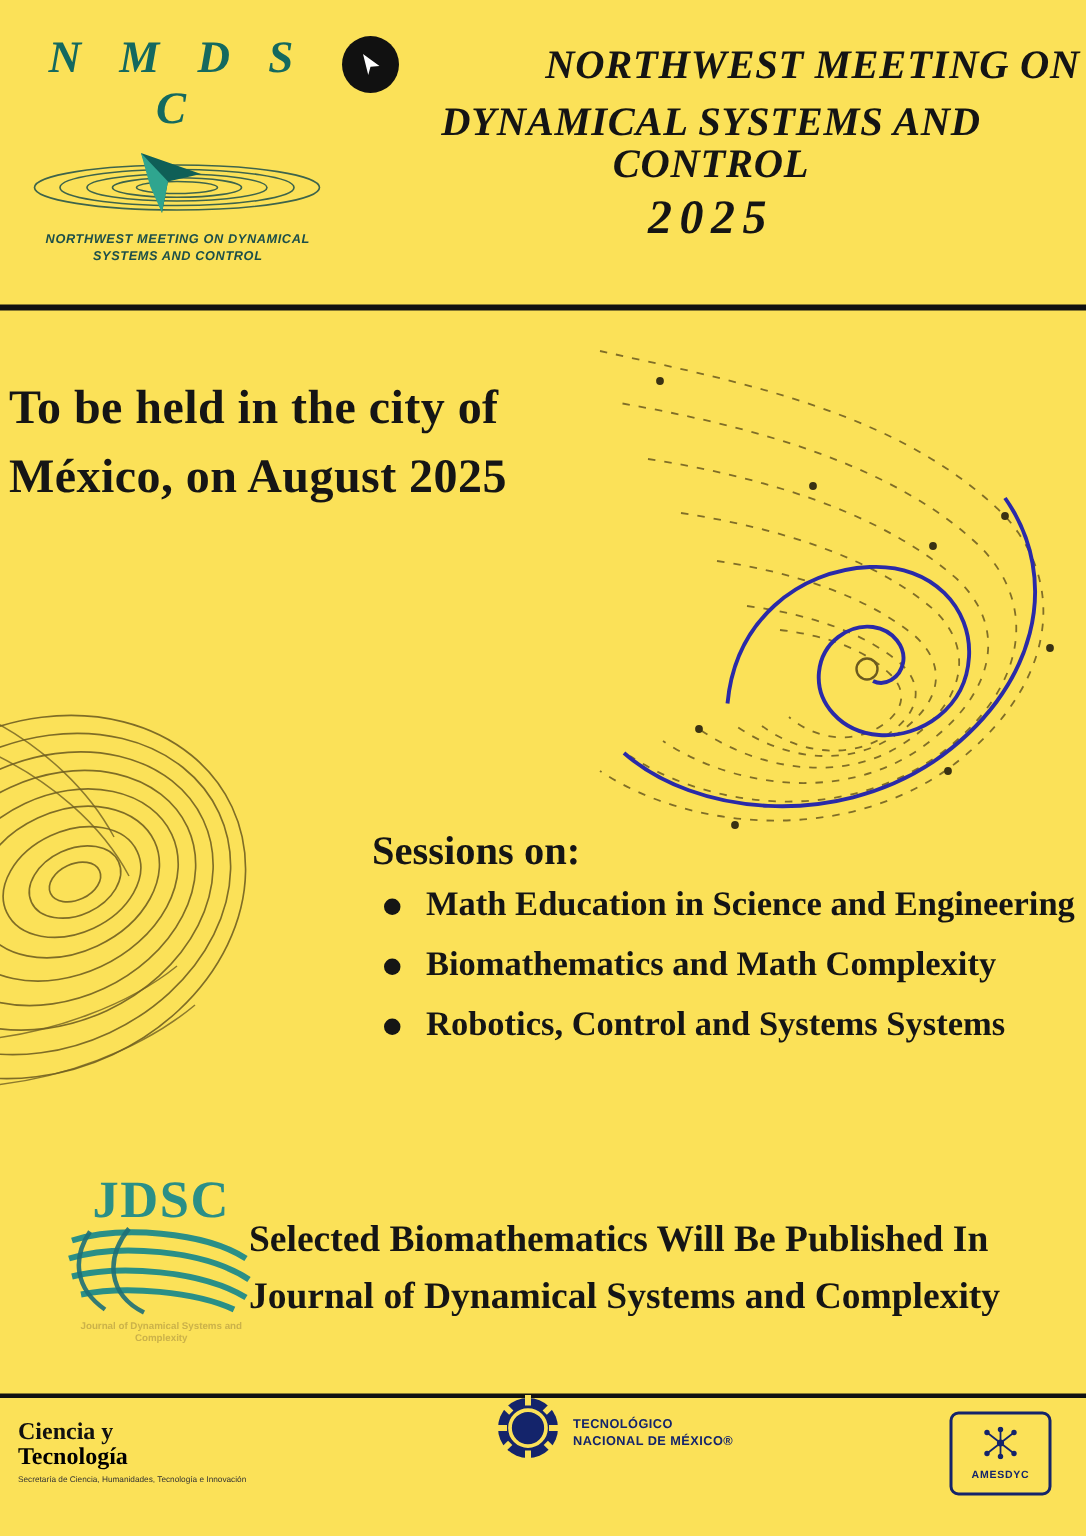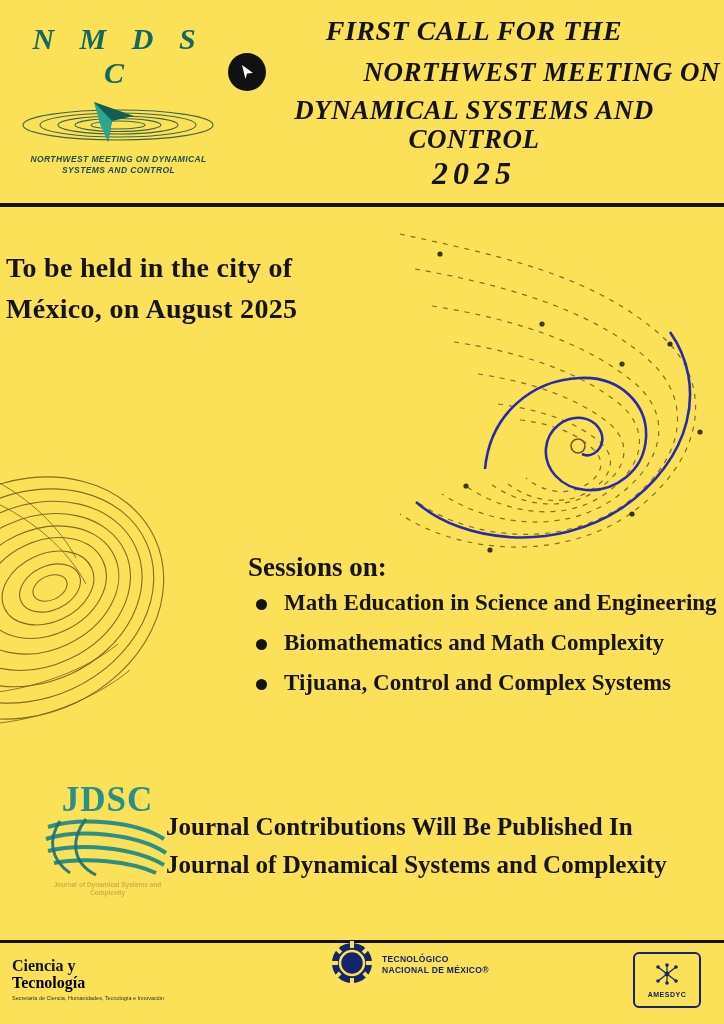--- a/index.html
+++ b/index.html
@@ -45,21 +45,21 @@
   .cursor-badge{
     width:38px;height:38px;border-radius:50%;background:#111;
     display:inline-flex;align-items:center;justify-content:center;flex:0 0 auto;
   }
   .cursor-badge svg{display:block;}
 
   
   .city{position:absolute;left:6px;top:248px;width:360px;z-index:5;}
   .city div{
     font-family:"Liberation Serif", serif;
-    font-weight:bold;font-size:28px;line-height:1.45;color:#151515;
+    font-weight:bold;font-size:32px;line-height:1.45;color:#151515;
     letter-spacing:.3px;
   }
 
   
   .phase{position:absolute;right:-6px;top:214px;width:360px;height:360px;z-index:1;}
 
   
   .fingerprint{position:absolute;left:-10px;top:438px;width:220px;height:330px;z-index:1;opacity:.95;}
 
   
@@ -87,21 +87,21 @@
   .jdsc-mark{height:66px;position:relative;margin-top:-4px;}
   .jdsc-sub{font-size:6.5px;line-height:8px;color:#cbb24a;font-weight:bold;margin-top:2px;}
 
   .journal-text{position:absolute;left:166px;top:808px;width:545px;z-index:5;}
   .journal-text div{
     font-family:"Liberation Serif", serif;font-weight:bold;font-size:25px;
     line-height:1.5;color:#151515;
   }
 
   
-  .footer{position:absolute;left:0;bottom:0;width:724px;height:84px;}
+  .footer{position:absolute;left:0;bottom:0;width:724px;height:95px;}
   .footer-rule{position:absolute;left:0;top:0;width:724px;height:3px;background:#111;}
 
   .f-left{position:absolute;left:12px;top:18px;width:180px;}
   .cyt-1{font-family:"Liberation Serif", serif;font-weight:bold;font-size:16px;color:#111;line-height:1.05;}
   .cyt-2{font-family:"Liberation Serif", serif;font-weight:bold;font-size:16px;color:#000000;line-height:1.05;}
   .cyt-sub{font-size:5.5px;line-height:7px;color:#333;margin-top:3px;}
 
   .f-center{position:absolute;left:330px;top:0;display:flex;align-items:center;gap:8px;}
   .tnm-text{font-size:8.5px;line-height:11px;font-weight:bold;color:#14246b;letter-spacing:.3px;}
 
@@ -131,21 +131,20 @@
             <ellipse cx="102" cy="31" rx="27" ry="4"></ellipse>
           </g>
           <polygon points="78,8 118,22 96,27 92,48" fill="#0f5f57"></polygon>
           <polygon points="78,8 96,27 92,48 84,30" fill="#2fa58f"></polygon>
         </svg>
       </div>
       <div class="logo-sub">NORTHWEST MEETING ON DYNAMICAL SYSTEMS AND CONTROL</div>
     </div>
 
     <div class="title-wrap">
-      <div class="t-line t1">FIRST CALL FOR THE</div>
       <div class="t-line t2">
         <span class="cursor-badge">
           <svg width="20" height="20" viewBox="0 0 20 20">
               <polygon points="5,3 16,11 10,11.5 8.5,17" fill="#fff"></polygon>
             </svg>
         </span>
         <span>NORTHWEST MEETING ON</span>
       </div>
       <div class="t-line t3">DYNAMICAL SYSTEMS AND CONTROL</div>
       <div class="t-line t4">2025</div>
@@ -208,21 +207,21 @@
         <path d="M0,286 C50,282 104,262 140,232" fill="none"></path>
       </g>
     </svg>
   </div>
 
   <div class="sessions">
     <div class="sessions-title">Sessions on:</div>
     <ul>
       <li><span class="bullet"></span><span>Math Education in Science and Engineering</span></li>
       <li><span class="bullet"></span><span>Biomathematics and Math Complexity</span></li>
-      <li><span class="bullet"></span><span>Tijuana, Control and Complex Systems</span></li>
+      <li><span class="bullet"></span><span>Robotics, Control and Systems Systems</span></li>
     </ul>
   </div>
 
   <div class="jdsc">
     <div class="jdsc-word">JDSC</div>
     <div class="jdsc-mark">
       <svg width="135" height="66" viewBox="0 0 135 66">
         <g fill="none" stroke="#2a8f87" stroke-width="4">
           <path d="M8,14 C40,4 96,8 124,26"></path>
           <path d="M6,26 C38,16 96,20 126,40"></path>
@@ -232,21 +231,21 @@
         <g fill="none" stroke="#1d6f78" stroke-width="3" opacity=".9">
           <path d="M20,8 C8,26 10,46 30,60"></path>
           <path d="M46,6 C30,26 32,50 56,62"></path>
         </g>
       </svg>
     </div>
     <div class="jdsc-sub">Journal of Dynamical Systems and Complexity</div>
   </div>
 
   <div class="journal-text">
-    <div>Journal Contributions Will Be Published In</div>
+    <div>Selected Biomathematics Will Be Published In</div>
     <div>Journal of Dynamical Systems and Complexity</div>
   </div>
 
   <div class="footer">
     <div class="footer-rule"></div>
 
     <div class="f-left">
       <div class="cyt-1">Ciencia y</div>
       <div class="cyt-2">Tecnología</div>
       <div class="cyt-sub">Secretaría de Ciencia, Humanidades, Tecnología e Innovación</div>

